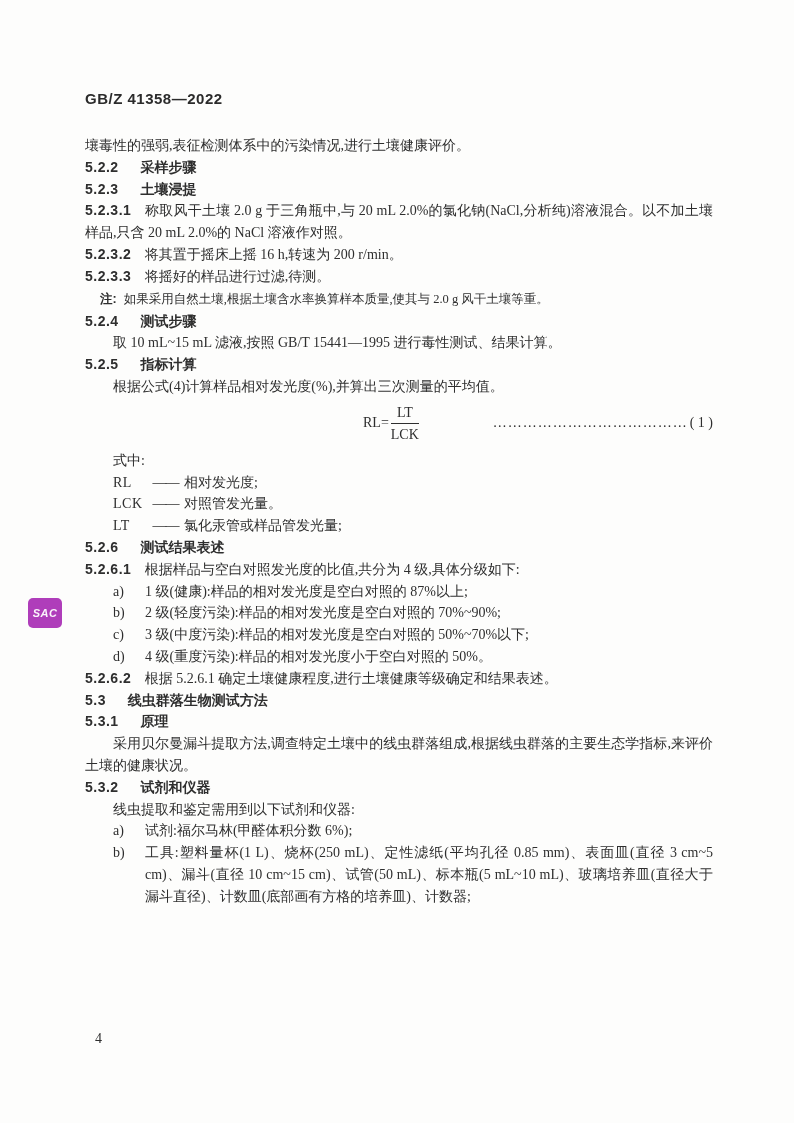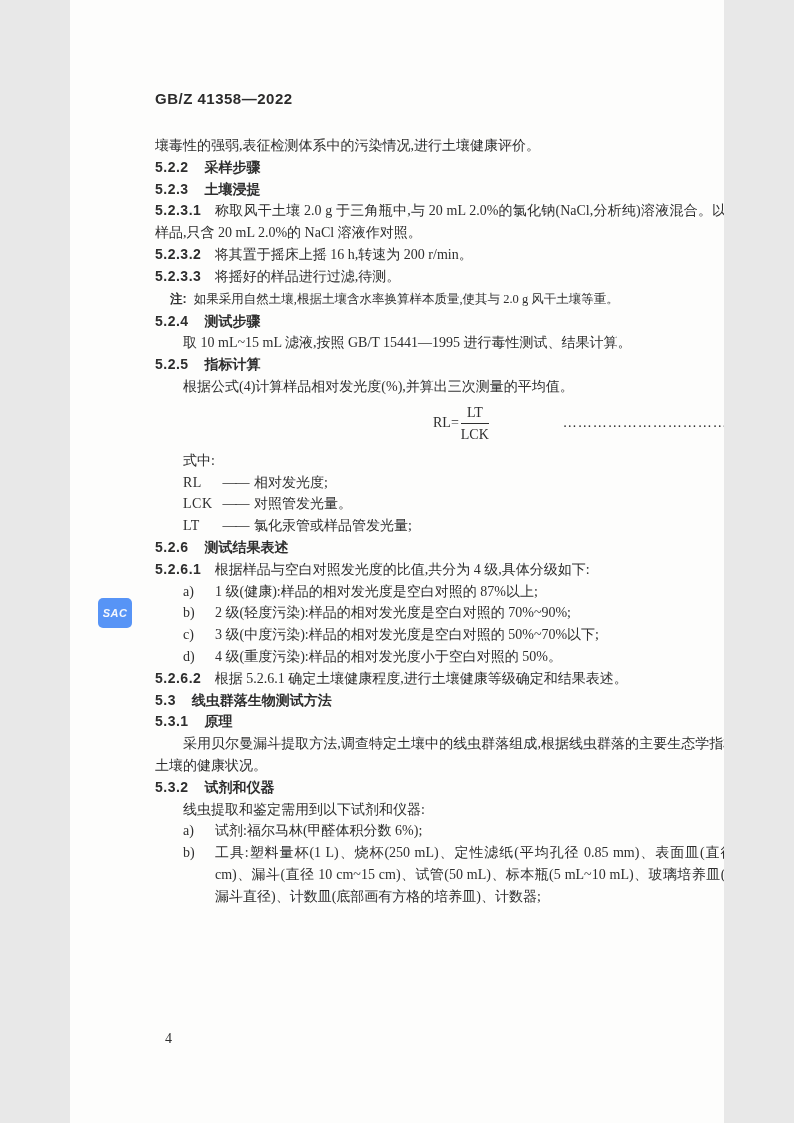--- a/index.html
+++ b/index.html
@@ -1,18 +1,18 @@
 <!DOCTYPE html>
 <html><head>
 <meta charset="utf-8">
 <style>
   html, body { margin: 0; padding: 0; background: #e8e8e8; }
   .page {
     position: relative;
-    width: 654px;
+    width: 794px;
     height: 1123px;
     margin: 0 auto;
     background: #fdfdfc;
     overflow: hidden;
     color: #2e2e2e;
     font-family: "Liberation Serif", "DejaVu Serif", serif;
   }
   .standard-code {
     position: absolute;
     left: 85px;
@@ -33,21 +33,21 @@
     text-align: justify;
   }
   .content p { margin: 0; }
   .heading {
     margin: 8px 0;
     font-family: "Liberation Sans", "DejaVu Sans", sans-serif;
     font-weight: bold;
     font-size: 14px;
     text-align: left;
   }
-  .heading .hnum { margin-right: 12px; letter-spacing: 0.5px; }
+  .heading .hnum { margin-right: 18px; letter-spacing: 0.5px; }
   .pindent { text-indent: 2em; }
   .cnum {
     font-family: "Liberation Sans", "DejaVu Sans", sans-serif;
     font-weight: bold;
     letter-spacing: 0.5px;
     margin-right: 10px;
     white-space: nowrap;
   }
   .note-row {
     font-size: 12.5px;
@@ -84,21 +84,21 @@
   .def-term { display: inline-block; width: 36px; letter-spacing: 0.5px; }
   .def-dash { margin-right: 2px; letter-spacing: -1px; }
   .list-item { position: relative; padding-left: 60px; }
   .list-item .marker { position: absolute; left: 28px; top: 0; }
   .sac-badge {
     position: absolute;
     left: 28px;
     top: 598px;
     width: 34px;
     height: 30px;
-    background: #3b82f6;
+    background: #a21caf;
     border-radius: 5px;
     display: flex;
     align-items: center;
     justify-content: center;
     color: rgba(255, 255, 255, 0.95);
     font-family: "Liberation Sans", "DejaVu Sans", sans-serif;
     font-weight: bold;
     font-style: italic;
     font-size: 11px;
     letter-spacing: 0.5px;

